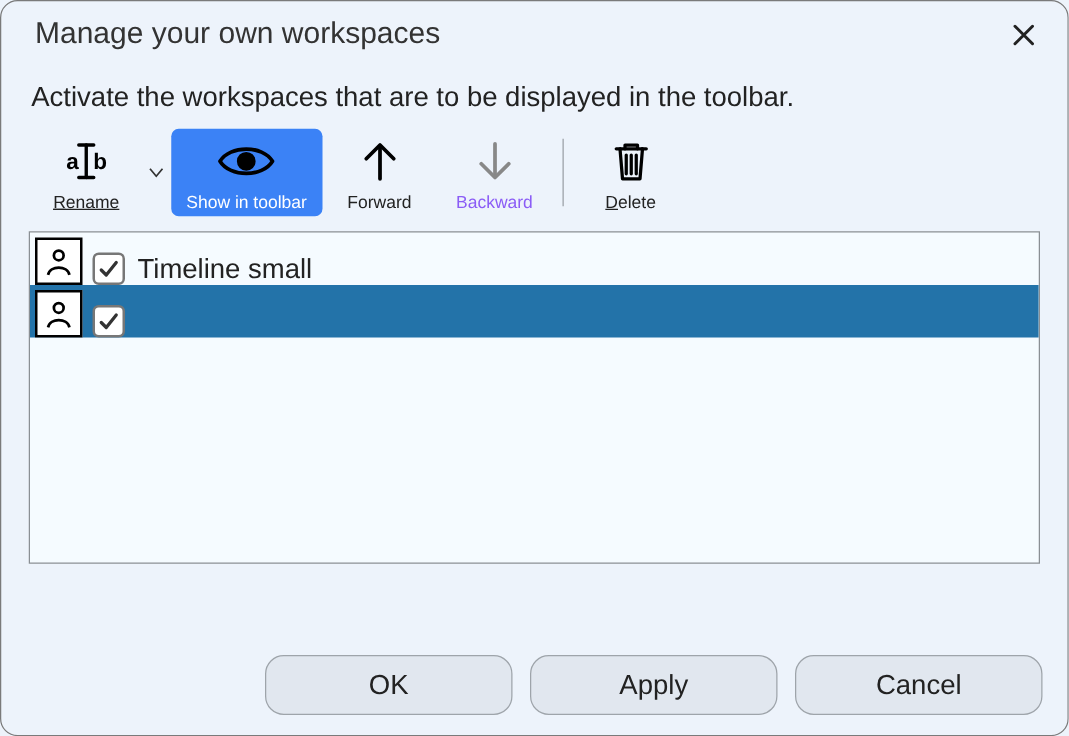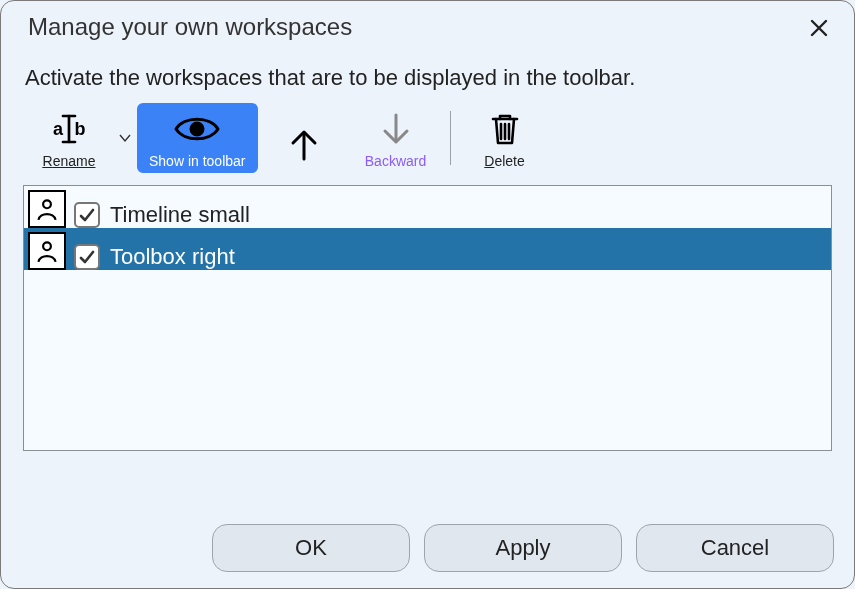--- a/index.html
+++ b/index.html
@@ -183,20 +183,21 @@
       <span class="label">Show in toolbar</span>
     </div>
 
     <div class="tool">
       <span class="icon">
         <svg width="34" height="36" viewBox="0 0 34 36" stroke="#000" stroke-width="3" fill="none" stroke-linecap="round" stroke-linejoin="round">
           <path d="M17 32 V6"></path>
           <path d="M6 16 L17 5 L28 16"></path>
         </svg>
       </span>
+      <span class="label">Forward</span>
     </div>
 
     <div class="tool disabled">
       <span class="icon">
         <svg width="34" height="36" viewBox="0 0 34 36" stroke="#888" stroke-width="3" fill="none" stroke-linecap="round" stroke-linejoin="round">
           <path d="M17 4 V30"></path>
           <path d="M6 20 L17 31 L28 20"></path>
         </svg>
       </span>
       <span class="label">Backward</span>
@@ -238,21 +239,20 @@
           <svg width="28" height="28" viewBox="0 0 36 36" stroke="#000" stroke-width="2.8" fill="none">
             <circle cx="18" cy="12" r="5"></circle>
             <path d="M7 32 c2-10 20-10 22 0"></path>
           </svg>
         </div>
         <div class="row-check">
           <svg width="18" height="18" viewBox="0 0 18 18">
             <path d="M3 10 L7 14 L15 4" stroke="#333" stroke-width="2.6" fill="none" stroke-linecap="round" stroke-linejoin="round"></path>
           </svg>
         </div>
-        <div class="row-label">Toolbox right</div>
       </div>
     </div>
 
   <div class="buttons">
     <div class="btn">OK</div>
     <div class="btn">Apply</div>
     <div class="btn">Cancel</div>
   </div>
 
 </div>

